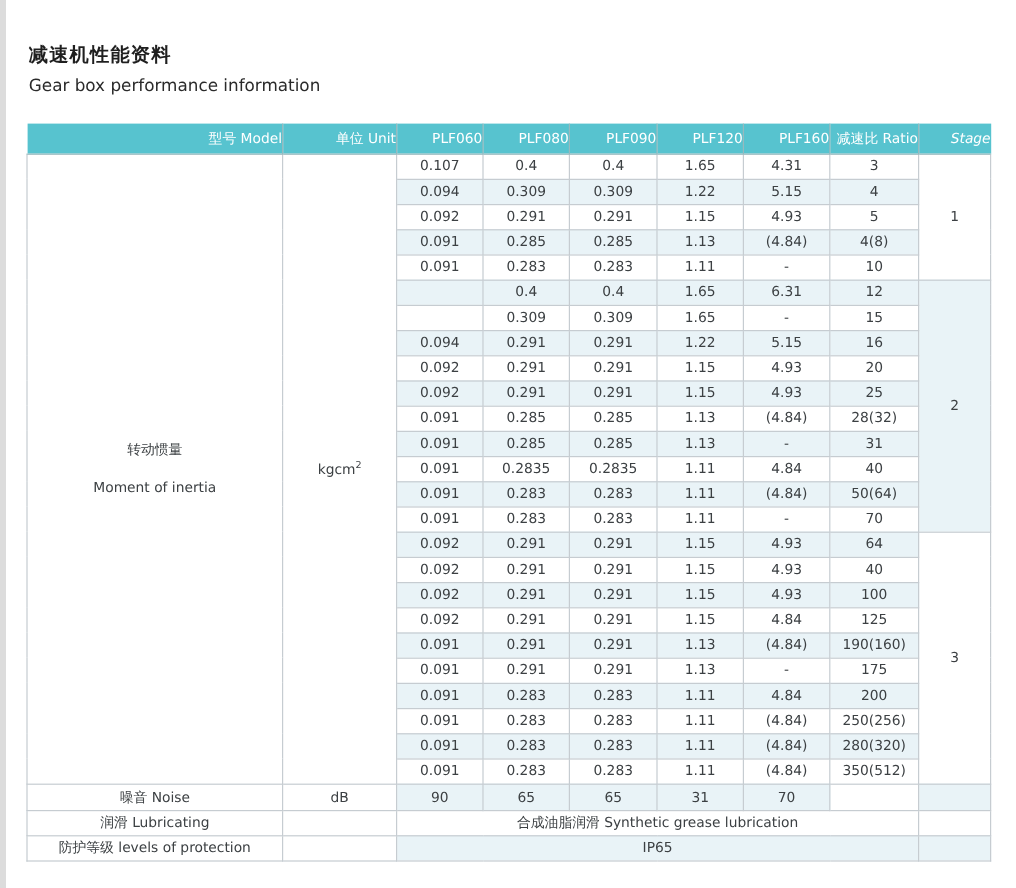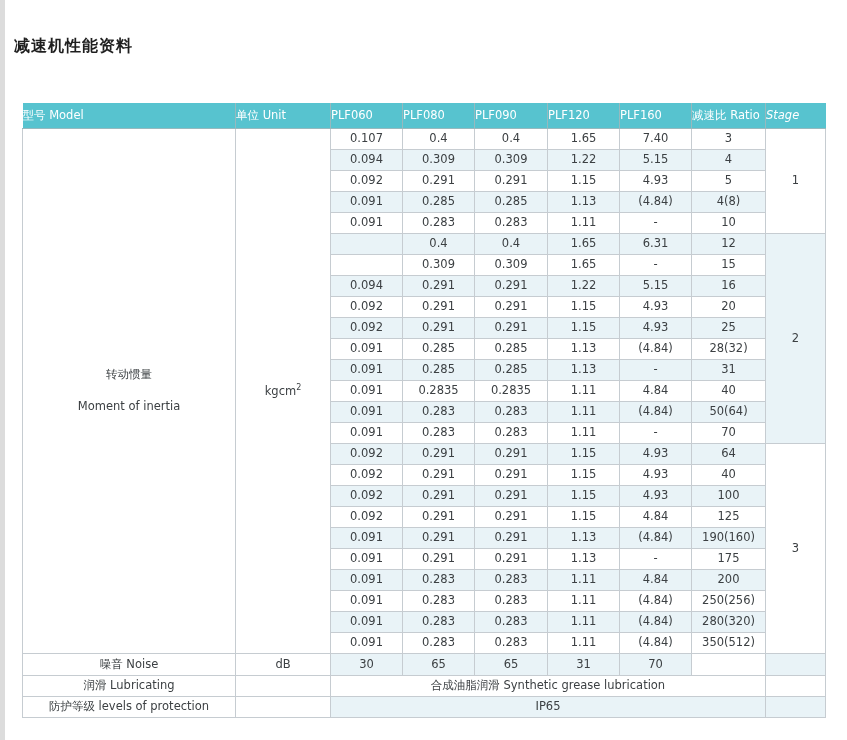--- a/index.html
+++ b/index.html
@@ -15,37 +15,37 @@
   html,body{margin:0;padding:0;background:#ffffff;}
   body{
     width:847px;height:740px;position:relative;overflow:hidden;
     font-family:"DejaVu Sans","Liberation Sans",sans-serif;
     color:var(--text);
   }
   .page-edge{
     position:absolute;left:0;top:0;width:5px;height:740px;
     background:#dcdcdc;
   }
-  .titles{position:absolute;left:14px;top:36px;}
+  .titles{position:absolute;left:24px;top:36px;}
   .title-zh{
     font-size:16px;font-weight:bold;color:var(--title);
     margin:0 0 7px 0;letter-spacing:1px;
   }
   .title-en{
     font-size:14px;font-weight:normal;color:#2a2a2a;margin:0;
   }
   table.perf{
     position:absolute;left:22px;top:103px;width:803px;
     border-collapse:collapse;table-layout:fixed;
   }
   table.perf th{
     background:var(--header-bg);color:var(--header-text);
     font-weight:normal;font-size:11.5px;height:25px;padding:0;
     border:1px solid #97b9be;border-top:none;
-    text-align:left;
+    text-align:right;
     margin-top:20px;
   }
   table.perf th:first-child{border-left:none;}
   table.perf th:last-child{border-right:none;font-style:italic;}
   table.perf td{
     font-size:11.5px;color:var(--text);text-align:center;
     padding:0 2px;border:1px solid var(--border-light);
     height:21px;line-height:1.1;
   }
   tr.data-row{height:21px;}
@@ -65,20 +65,21 @@
   td.stage-cell{border-right:none;}
   td.sep-bottom{border-bottom:1px solid var(--border-dark);}
 </style>
 </head>
 <body>
 
 <div class="page-edge"></div>
 
 <div class="titles">
   <div class="title-zh">减速机性能资料</div>
+  <div class="title-en">Gear box performance information</div>
 </div>
 
 <table class="perf">
   <colgroup>
     <col style="width:213px">
       <col style="width:95px">
     <col style="width:72px">
       <col style="width:72px">
       <col style="width:73px">
     <col style="width:72px">
@@ -103,21 +104,21 @@
       <tr class="data-row">
         <td class="model-cell" rowspan="25">
           <div class="zh">转动惯量</div>
           <div class="en">Moment of inertia</div>
         </td>
         <td class="unit-cell" rowspan="25">kgcm<sup>2</sup></td>
         <td>0.107</td>
         <td>0.4</td>
         <td>0.4</td>
         <td>1.65</td>
-        <td>7.40</td>
+        <td>4.31</td>
         <td>3</td>
         <td class="stage-cell sep-bottom" rowspan="5">1</td>
       </tr>
       <tr class="data-row">
         <td class="alt">0.094</td>
         <td class="alt">0.309</td>
         <td class="alt">0.309</td>
         <td class="alt">1.22</td>
         <td class="alt">5.15</td>
         <td class="alt">4</td>
@@ -304,21 +305,21 @@
         <td class="sep-bottom">0.091</td>
         <td class="sep-bottom">0.283</td>
         <td class="sep-bottom">0.283</td>
         <td class="sep-bottom">1.11</td>
         <td class="sep-bottom">(4.84)</td>
         <td class="sep-bottom">350(512)</td>
       </tr>
       <tr class="noise-row">
         <td class="label-cell sep-bottom">噪音 Noise</td>
         <td class="sep-bottom">dB</td>
-        <td class="alt sep-bottom">30</td>
+        <td class="alt sep-bottom">90</td>
         <td class="alt sep-bottom">65</td>
         <td class="alt sep-bottom">65</td>
         <td class="alt sep-bottom">31</td>
         <td class="alt sep-bottom">70</td>
         <td class="sep-bottom"></td>
         <td class="alt stage-cell sep-bottom"></td>
       </tr>
       <tr class="data-row">
         <td class="label-cell sep-bottom">润滑 Lubricating</td>
         <td class="sep-bottom"></td>

